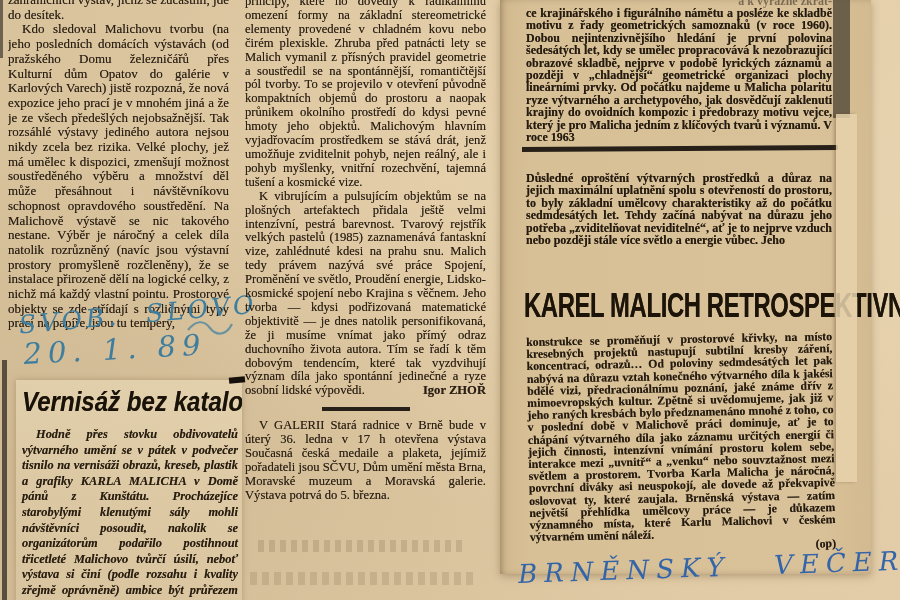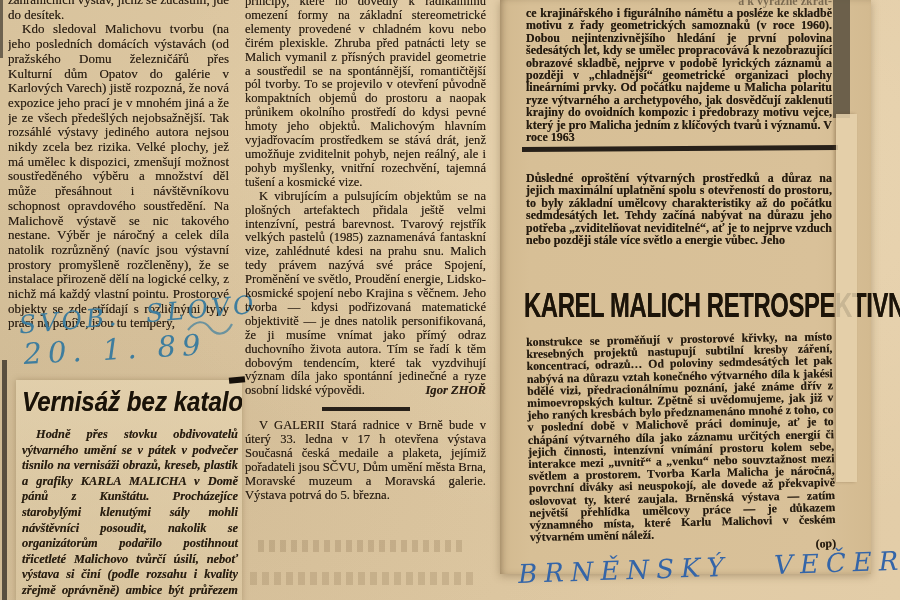--- a/index.html
+++ b/index.html
@@ -20,21 +20,21 @@
     position:absolute;color:#2b2015;text-align:justify;
     text-shadow:0 0 .4px rgba(40,26,12,.55);
     overflow:hidden;
   }
   .col p{margin:0;}
   .indent{text-indent:14px;}
   
   .left-col{left:8px;top:-7px;width:221px;height:366px;font-size:13px;line-height:14.7px;}
   
   .mid-col{left:245px;top:-5px;width:241px;height:540px;font-size:12.6px;line-height:13.9px;}
-  .byline{float:right;font-weight:bold;font-style:italic;}
+  .byline{float:right;font-weight:bold;}
   .mid-divider{width:88px;height:4px;background:#272019;margin:9px auto 8px auto;}
   
   .vernisaz{
     left:16px;top:380px;width:216px;height:220px;
     background:linear-gradient(180deg,rgba(238,222,188,.55),rgba(228,210,172,.35));
     box-shadow:0 0 6px rgba(110,85,50,.35);
     padding:4px 4px 0 6px;
   }
   .vernisaz-head{
     font-family:"Liberation Sans", sans-serif;font-weight:bold;font-style:italic;
@@ -118,21 +118,21 @@
 
   <div class="col vernisaz">
     <div class="vernisaz-head">Vernisáž bez katalogu</div>
     <div class="vernisaz-body">Hodně přes stovku obdivovatelů výtvarného umění se v pátek v podvečer tisnilo na vernisáži obrazů, kreseb, plastik a grafiky KARLA MALICHA v Domě pánů z Kunštátu. Procházejíce starobylými klenutými sály mohli návštěvníci posoudit, nakolik se organizátorům podařilo postihnout třicetleté Malichovo tvůrčí úsilí, neboť výstava si činí (podle rozsahu i kvality zřejmě oprávněně) ambice být průřezem jeho díla od osmapadesátého roku až po sou-</div>
   </div>
 
   <div class="col mid-col">
     <p>principy, které ho dovedly k radikálnímu omezení formy na základní stereometrické elementy provedené v chladném kovu nebo čirém plexiskle. Zhruba před patnácti lety se Malich vymanil z přísných pravidel geometrie a soustředil se na spontánnější, romantičtější pól tvorby. To se projevilo v otevření původně kompaktních objemů do prostoru a naopak průnikem okolního prostředí do kdysi pevné hmoty jeho objektů. Malichovým hlavním vyjadřovacím prostředkem se stává drát, jenž umožňuje zviditelnit pohyb, nejen reálný, ale i pohyb myšlenky, vnitřní rozechvění, tajemná tušení a kosmické vize.</p>
     <p class="indent"><span>K vibrujícím a pulsujícím objektům se na plošných artefaktech přidala ještě velmi intenzívní, pestrá barevnost. Tvarový rejstřík velkých pastelů (1985) zaznamenává fantaskní vize, zahlédnuté kdesi na prahu snu. Malich tedy právem nazývá své práce Spojení, Proměnění ve světlo, Proudění energie, Lidsko-kosmické spojení nebo Krajina s věčnem. Jeho tvorba — kdysi podřizovaná matematické objektivitě — je dnes natolik personifikovaná, že ji musíme vnímat jako přímý odraz duchovního života autora. Tím se řadí k těm dobovým tendencím, které tak vyzdvihují význam díla jako spontánní jedinečné a ryze osobní lidské výpovědi.</span>&nbsp;&nbsp;&nbsp;<span class="byline">Igor ZHOŘ</span></p>
     <div class="mid-divider"></div>
-    <p class="indent">V GALERII Stará radnice v Brně bude v úterý 33. ledna v 17 h otevřena výstava Současná česká medaile a plaketa, jejímiž pořadateli jsou SČVU, Dům umění města Brna, Moravské muzeum a Moravská galerie. Výstava potrvá do 5. března.</p>
+    <p class="indent">V GALERII Stará radnice v Brně bude v úterý 36. ledna v 17 h otevřena výstava Současná česká medaile a plaketa, jejímiž pořadateli jsou SČVU, Dům umění města Brna, Moravské muzeum a Moravská galerie. Výstava potrvá do 5. března.</p>
   </div>
 
   <div class="right-clip">
     <div class="cut-line">a k výrazně zkrat-</div>
     <div class="right-inner">
       <div class="rc-text rc-p1">ce krajinářského i figurálního námětu a posléze ke skladbě motivu z řady geometrických samoznaků (v roce 1960). Dobou nejintenzivnějšího hledání je první polovina šedesátých let, kdy se umělec propracovává k nezobrazující obrazové skladbě, nejprve v podobě lyrických záznamů a později v „chladnější“ geometrické organizaci plochy lineárními prvky. Od počátku najdeme u Malicha polaritu ryze výtvarného a archetypového, jak dosvědčují zaklenutí krajiny do ovoidních kompozic i předobrazy motivu vejce, který je pro Malicha jedním z klíčových tvarů i významů. V roce 1963</div>
       <div class="rc-divider"></div>
       <div class="rc-text rc-p2">
         <p>Důsledné oproštění výtvarných prostředků a důraz na jejich maximální uplatnění spolu s otevřeností do prostoru, to byly základní umělcovy charakteristiky až do počátku sedmdesátých let. Tehdy začíná nabývat na důrazu jeho potřeba „zviditelňovat neviditelné“, ať je to nejprve vzduch nebo později stále více světlo a energie vůbec. Jeho</p>
       </div>

